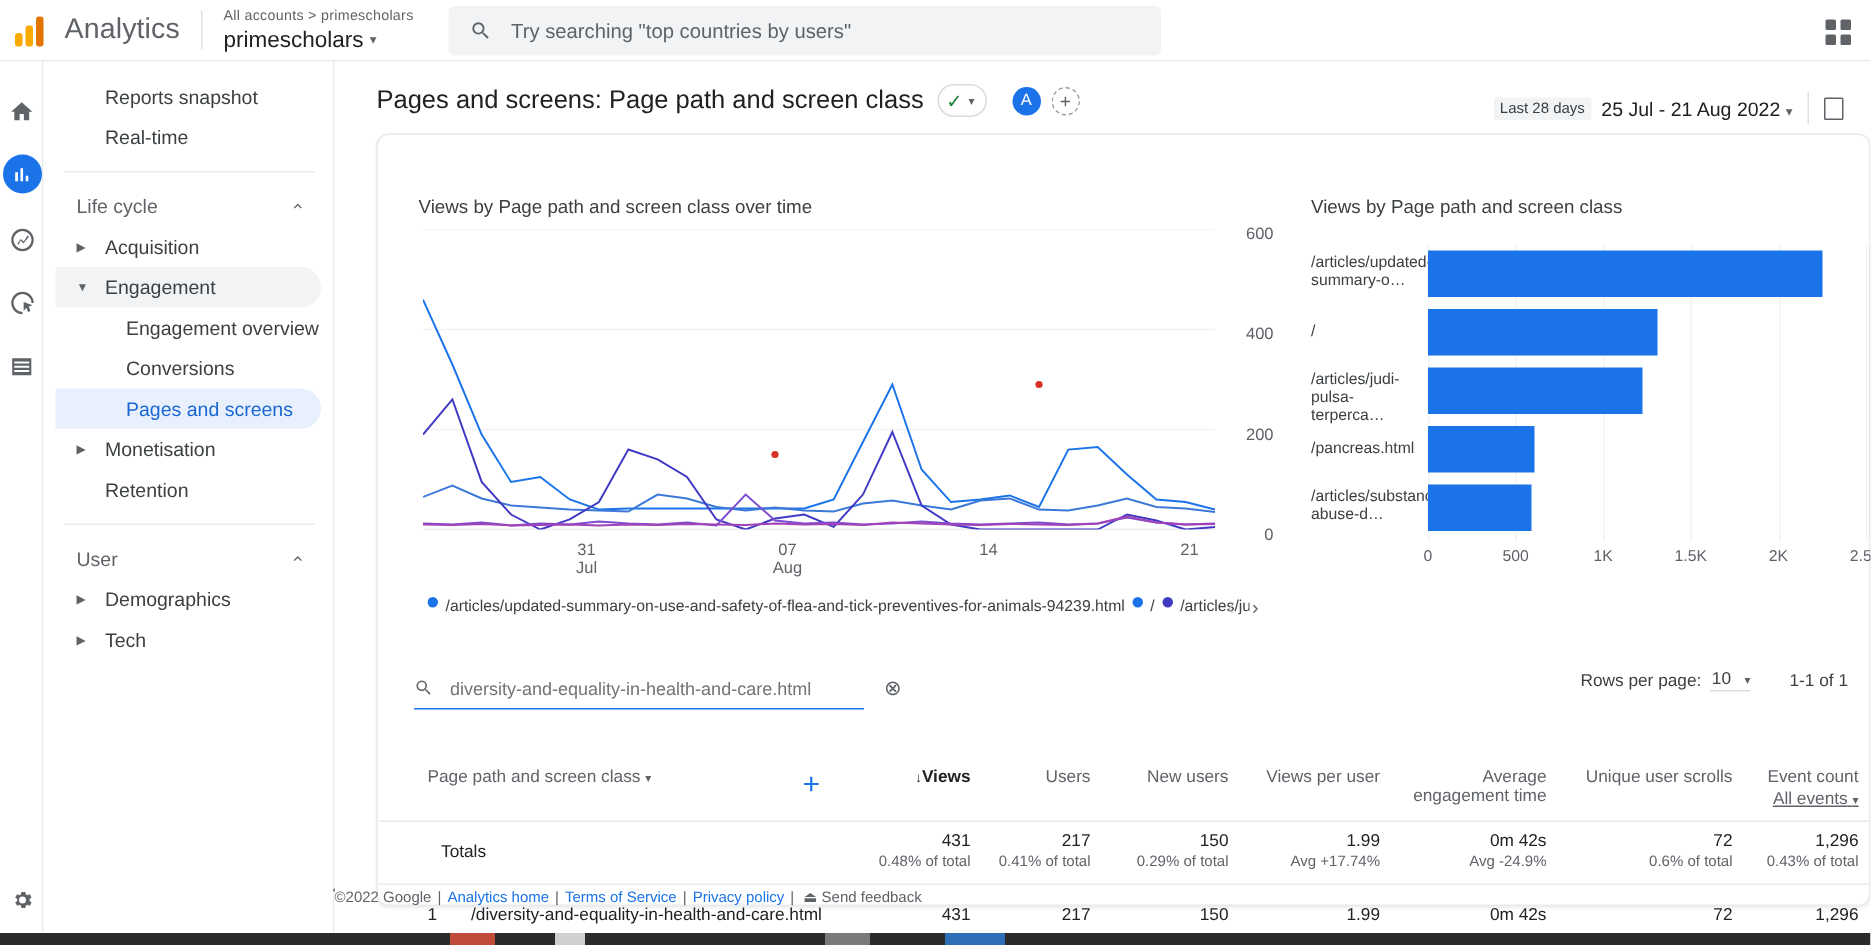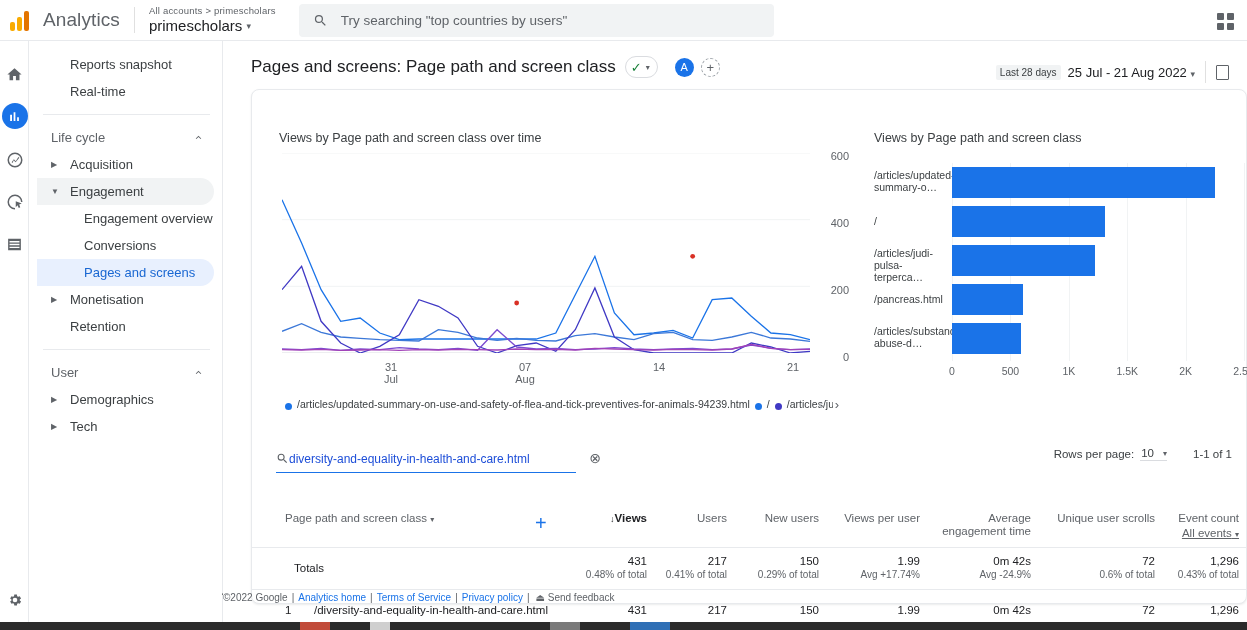--- a/index.html
+++ b/index.html
@@ -114,37 +114,37 @@
     box-shadow: 0 1px 2px rgba(60,64,67,.1);
   }
   .card-title { font-size: 12.5px; color: #3c4043; }
 
   
   .linechart { position:absolute; left: 27px; top: 41px; width: 570px; height: 290px; }
   .lc-plot { position:absolute; left: 3px; top: 22px; width: 528px; height: 200px; }
   .lc-ylab { position:absolute; font-size: 11px; color:#5f6368; right:0; width:30px; text-align:right;}
   .lc-xlab { position:absolute; font-size: 11px; color:#5f6368; text-align:center; width:40px; }
   .lc-xlab span { display:block; }
-  .legend { position:absolute; left: 6px; top: 267px; width: 548px; display:flex; align-items:flex-end; gap:5px; font-size:10.5px; color:#3c4043; white-space:nowrap; overflow:hidden;}
+  .legend { position:absolute; left: 6px; top: 267px; width: 548px; display:flex; align-items:flex-start; gap:5px; font-size:10.5px; color:#3c4043; white-space:nowrap; overflow:hidden;}
   .legdot { width:7px; height:7px; border-radius:50%; display:inline-block; flex:none;}
   .leg-nav { position:absolute; right: 10px; top: 266px; display:flex; gap:12px; color:#5f6368; font-size:13px;}
   .leg-nav .disabled { color:#bdc1c6; }
 
   
   .barchart { position:absolute; left: 622px; top: 41px; width: 374px; height: 290px; }
   .bc-area { position:absolute; left: 0; top: 22px; width: 374px; height: 225px; }
   .bc-lbl { position:absolute; font-size:10.5px; color:#3c4043; line-height:12px; width:76px; left:0; }
   .bc-bar { position:absolute; background:#1a73e8; height:31px; left:78px; }
   .bc-grid { position:absolute; top:10px; width:1px; background:#f1f3f4; height:198px; }
   .bc-xlab { position:absolute; top:212px; font-size:10.5px; color:#5f6368; text-align:center; width:30px;}
 
   
   .tblsearch { position:absolute; left: 24px; top: 355px; width: 300px; height:28px;
                border-bottom:1px solid #1a73e8; display:flex; align-items:center; }
-  .tblsearch .val { font-size:12px; color:#1d4ed8; }
+  .tblsearch .val { font-size:12px; color:#737373; margin-left:11px; }
   .tblsearch .clear { position:absolute; right:-25px; top:5px; color:#5f6368; font-size:14px;}
   .rpp { position:absolute; right: 14px; top: 357px; display:flex; align-items:center; gap:6px; font-size:11.5px; color:#3c4043;}
   .rpp .sel { border-bottom:1px solid #dadce0; padding:0 13px 1px 1px; position:relative; }
   .rpp .sel .caret{ position:absolute; right:0; top:2px; font-size:8px; color:#5f6368;}
   .rpp .range { margin-left: 20px; color:#3c4043; }
 
   
   .table { position:absolute; left: 0; top: 383px; width: 996px; margin-top: 33px; }
   .thead { height:42px; position:relative; border-bottom:1px solid #e8eaed; }
   .th { position:absolute; font-size:11.5px; color:#5f6368; text-align:right; line-height:13px; }

